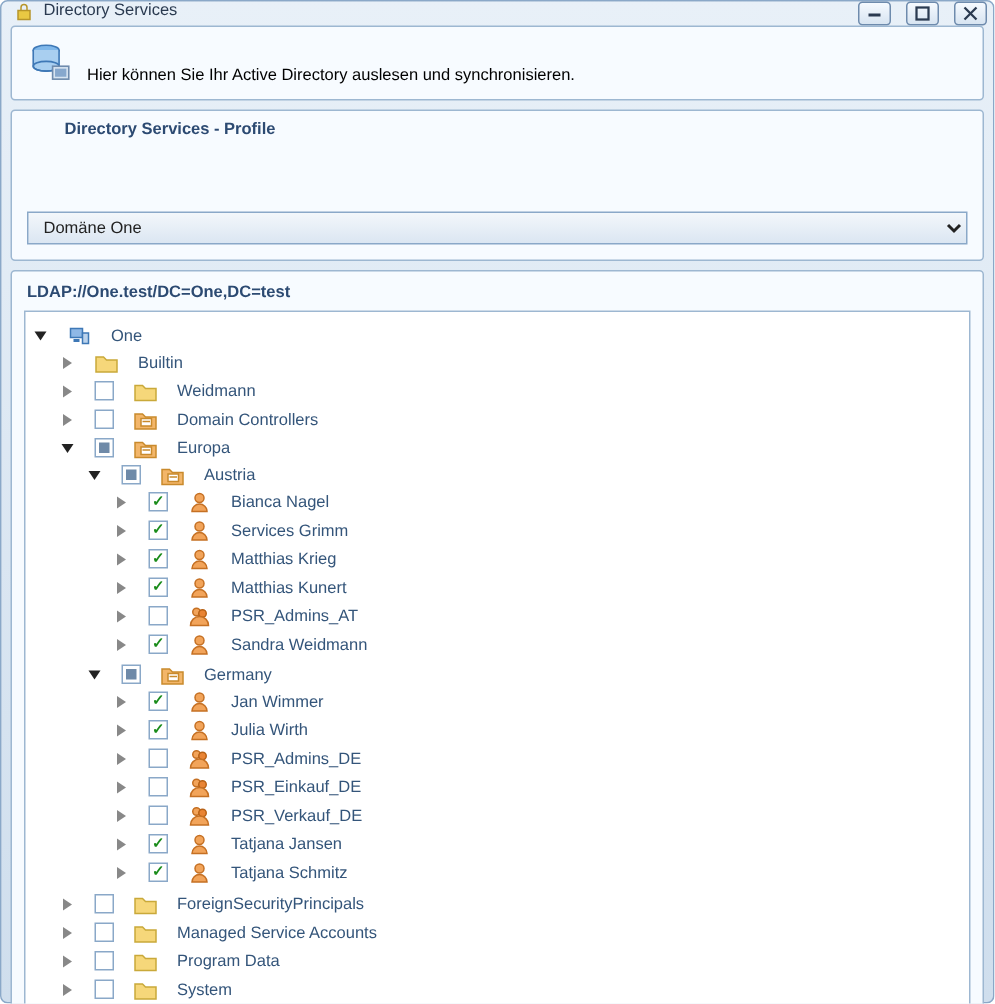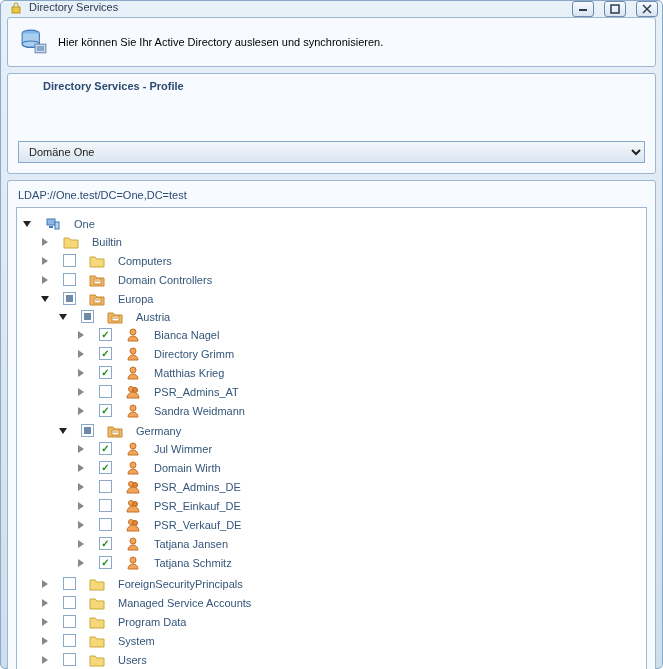--- a/index.html
+++ b/index.html
@@ -5,27 +5,27 @@
   * { box-sizing: border-box; font-family: Tahoma, Arial, sans-serif; font-size: 11px; }
   body { margin: 0; background: #fff; width: 663px; height: 669px; }
   .window { width: 663px; height: 669px; border: 1px solid #8aa8c8; border-radius: 5px; background: linear-gradient(#e8f0f8,#cfdeed); display: flex; flex-direction: column; }
   .titlebar { height: 24px; display: flex; padding: 0 4px 0 8px; gap: 6px; }
   .titlebar .title { flex: 1; color: #2a3a50; }
   .winbtn { width: 22px; height: 16px; border: 1px solid #6e8bad; border-radius: 3px; background: linear-gradient(#f6faff,#d7e4f1); display: inline-flex; align-items: center; justify-content: center; cursor: default; }
   .winbtn + .winbtn { margin-left: 4px; }
   .wicon { display: inline-block; }
   .content { flex: 1; margin: 0 6px 6px; display: flex; flex-direction: column; gap: 6px; }
   .panel { border: 1px solid #9db7d1; border-radius: 3px; background: #f7fbff; }
-  .banner { display: flex; align-items: center; gap: 10px; padding: 10px 12px; }
+  .banner { display: flex; align-items: flex-end; gap: 10px; padding: 10px 12px; }
   .dbicon { width: 28px; height: 28px; }
   .section-head { font-weight: bold; color: #2c4a72; padding: 6px 10px 4px; margin-left: 25px; }
   .select-row { padding: 0 10px 10px; }
   select.domain { width: 100%; height: 22px; border: 1px solid #8aa8c8; background: linear-gradient(#f3f7fb,#dbe6f2); color: #222; padding: 0 6px; margin-top: 45px; }
   .ldap-panel { flex: 1; display: flex; flex-direction: column; padding: 6px 8px 8px; }
-  .ldap-label { font-weight: normal; color: #2c4a72; padding: 2px 2px 6px; }
+  .ldap-label { font-weight: bold; color: #2c4a72; padding: 2px 2px 6px; }
   .tree-box { flex: 1; border: 1px solid #9db7d1; background: #fff; overflow: auto; padding: 6px 4px; }
   ul.tree, ul.tree ul { list-style: none; margin: 0; padding: 0; }
   ul.tree ul { padding-left: 18px; }
   li.node { padding: 1px 0; white-space: nowrap; }
   .row { display: inline-flex; align-items: center; gap: 13px; height: 17px; }
   .tgl { width: 11px; height: 11px; display: inline-flex; align-items: center; justify-content: center; color: #555; }
   .chk { width: 13px; height: 13px; border: 1px solid #8aa8c8; background: #fff; display: inline-flex; align-items: center; justify-content: center; font-size: 10px; line-height: 1; color: #0a8a0a; }
   .chk.ind::after { content: ""; width: 7px; height: 7px; background: #6f8aa8; }
   .chk.on::after { content: "✓"; color: #1a8c1a; font-weight: bold; }
   .icn { width: 16px; height: 16px; display: inline-flex; align-items: center; justify-content: center; }
@@ -187,21 +187,21 @@
                       <svg width="11" height="11">
                         <use href="#ic-tri-r"></use>
                       </svg>
                     </span>
                 <span class="chk"></span>
                 <span class="icn">
                       <svg width="16" height="16">
                         <use href="#ic-folder-y"></use>
                       </svg>
                     </span>
-                <span class="lbl">Computers</span>
+                <span class="lbl">Weidmann</span>
               </span></li>
 
               <li class="node"><span class="row">
                 <span class="tgl">
                       <svg width="11" height="11">
                         <use href="#ic-tri-r"></use>
                       </svg>
                     </span>
                 <span class="chk"></span>
                 <span class="icn">
@@ -261,35 +261,49 @@
                               <svg width="11" height="11">
                                 <use href="#ic-tri-r"></use>
                               </svg>
                             </span>
                             <span class="chk on"></span>
                             <span class="icn">
                               <svg width="16" height="16">
                                 <use href="#ic-user"></use>
                               </svg>
                             </span>
-                            <span class="lbl">Directory Grimm</span>
+                            <span class="lbl">Services Grimm</span>
                           </span></li>
                       <li class="node"><span class="row">
                             <span class="tgl">
                               <svg width="11" height="11">
                                 <use href="#ic-tri-r"></use>
                               </svg>
                             </span>
                             <span class="chk on"></span>
                             <span class="icn">
                               <svg width="16" height="16">
                                 <use href="#ic-user"></use>
                               </svg>
                             </span>
                             <span class="lbl">Matthias Krieg</span>
+                          </span></li>
+                      <li class="node"><span class="row">
+                            <span class="tgl">
+                              <svg width="11" height="11">
+                                <use href="#ic-tri-r"></use>
+                              </svg>
+                            </span>
+                            <span class="chk on"></span>
+                            <span class="icn">
+                              <svg width="16" height="16">
+                                <use href="#ic-user"></use>
+                              </svg>
+                            </span>
+                            <span class="lbl">Matthias Kunert</span>
                           </span></li>
                       <li class="node"><span class="row">
                             <span class="tgl">
                               <svg width="11" height="11">
                                 <use href="#ic-tri-r"></use>
                               </svg>
                             </span>
                             <span class="chk"></span>
                             <span class="icn">
                               <svg width="16" height="16">
@@ -335,35 +349,35 @@
                               <svg width="11" height="11">
                                 <use href="#ic-tri-r"></use>
                               </svg>
                             </span>
                             <span class="chk on"></span>
                             <span class="icn">
                               <svg width="16" height="16">
                                 <use href="#ic-user"></use>
                               </svg>
                             </span>
-                            <span class="lbl">Jul Wimmer</span>
-                          </span></li>
-                      <li class="node"><span class="row">
-                            <span class="tgl">
-                              <svg width="11" height="11">
-                                <use href="#ic-tri-r"></use>
-                              </svg>
-                            </span>
-                            <span class="chk on"></span>
-                            <span class="icn">
-                              <svg width="16" height="16">
-                                <use href="#ic-user"></use>
-                              </svg>
-                            </span>
-                            <span class="lbl">Domain Wirth</span>
+                            <span class="lbl">Jan Wimmer</span>
+                          </span></li>
+                      <li class="node"><span class="row">
+                            <span class="tgl">
+                              <svg width="11" height="11">
+                                <use href="#ic-tri-r"></use>
+                              </svg>
+                            </span>
+                            <span class="chk on"></span>
+                            <span class="icn">
+                              <svg width="16" height="16">
+                                <use href="#ic-user"></use>
+                              </svg>
+                            </span>
+                            <span class="lbl">Julia Wirth</span>
                           </span></li>
                       <li class="node"><span class="row">
                             <span class="tgl">
                               <svg width="11" height="11">
                                 <use href="#ic-tri-r"></use>
                               </svg>
                             </span>
                             <span class="chk"></span>
                             <span class="icn">
                               <svg width="16" height="16">

